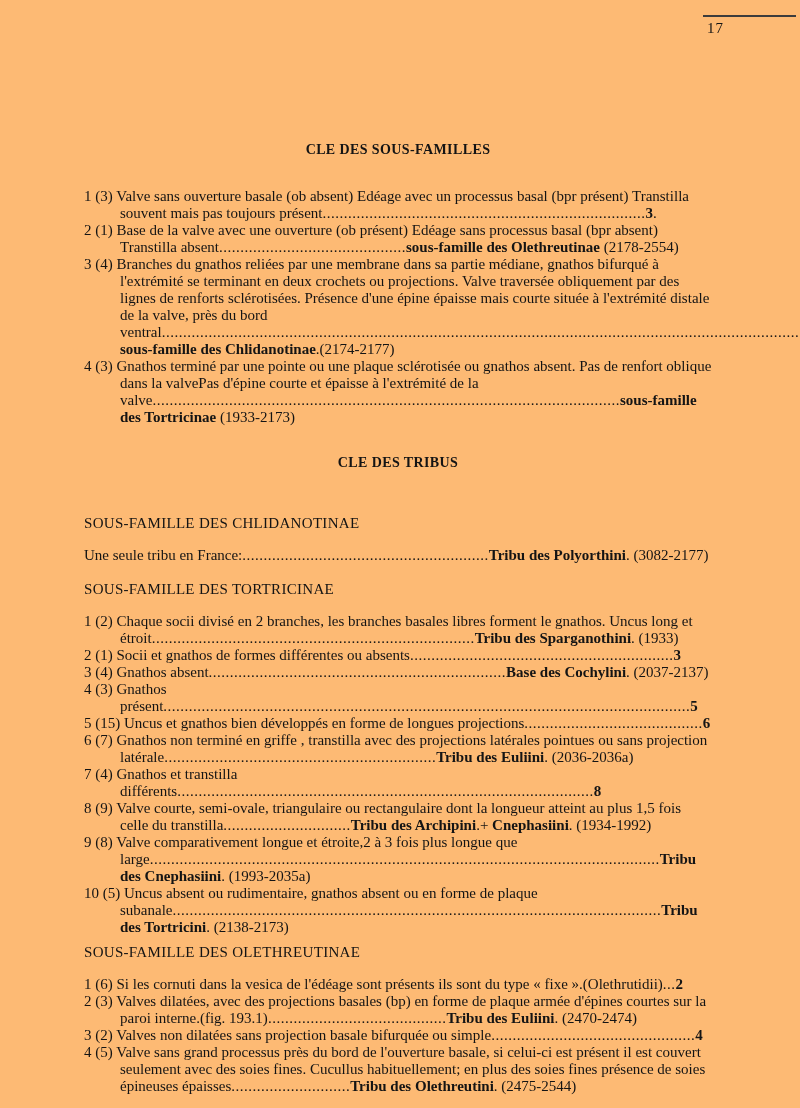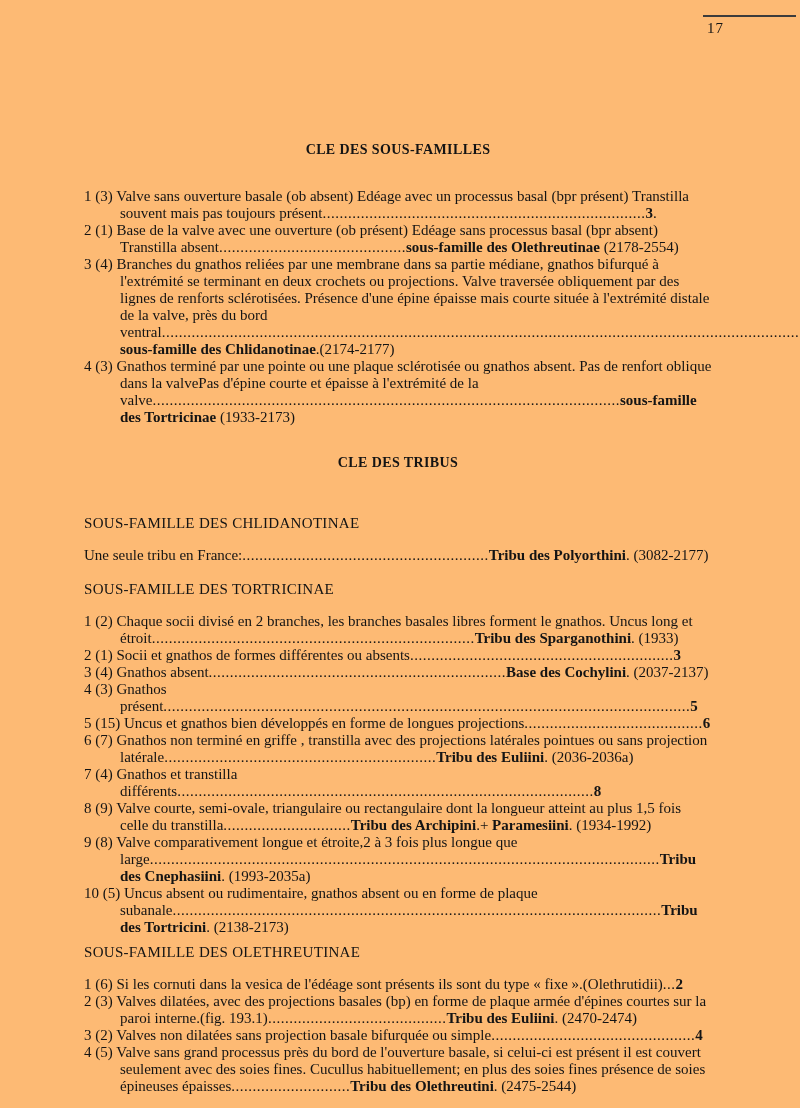--- a/index.html
+++ b/index.html
@@ -72,21 +72,21 @@
         <section class="group group-1">
           <h2>SOUS-FAMILLE DES TORTRICINAE</h2>
           <div class="entries">
             <p class="entry"><span class="">1 (2) Chaque socii divisé en 2 branches, les branches basales libres forment le gnathos. Uncus long et étroit</span><span class="dots">............................................................................</span><span class="b">Tribu des Sparganothini</span><span class="">. (1933)</span></p>
             <p class="entry"><span class="">2 (1) Socii et gnathos de formes différentes ou absents</span><span class="dots">..............................................................</span><span class="b">3</span></p>
             <p class="entry"><span class="">3 (4) Gnathos absent</span><span class="dots">......................................................................</span><span class="b">Base des Cochylini</span><span class="">. (2037-2137)</span></p>
             <p class="entry"><span class="">4 (3) Gnathos présent</span><span class="dots">............................................................................................................................</span><span class="b">5</span></p>
             <p class="entry"><span class="">5 (15) Uncus et gnathos bien développés en forme de longues projections</span><span class="dots">..........................................</span><span class="b">6</span></p>
             <p class="entry"><span class="">6 (7) Gnathos non terminé en griffe , transtilla avec des projections latérales pointues ou sans projection latérale</span><span class="dots">................................................................</span><span class="b">Tribu des Euliini</span><span class="">. (2036-2036a)</span></p>
             <p class="entry"><span class="">7 (4) Gnathos et transtilla différents</span><span class="dots">..................................................................................................</span><span class="b">8</span></p>
-            <p class="entry"><span class="">8 (9) Valve courte, semi-ovale, triangulaire ou rectangulaire dont la longueur atteint au plus 1,5 fois celle du transtilla</span><span class="dots">..............................</span><span class="b">Tribu des Archipini</span><span class="">.+ </span><span class="b">Paramesiini</span><span class="">. (1934-1992)</span></p>
+            <p class="entry"><span class="">8 (9) Valve courte, semi-ovale, triangulaire ou rectangulaire dont la longueur atteint au plus 1,5 fois celle du transtilla</span><span class="dots">..............................</span><span class="b">Tribu des Archipini</span><span class="">.+ </span><span class="b">Cnephasiini</span><span class="">. (1934-1992)</span></p>
             <p class="entry"><span class="">9 (8) Valve comparativement longue et étroite,2 à 3 fois plus longue que large</span><span class="dots">........................................................................................................................</span><span class="b">Tribu des Cnephasiini</span><span class="">. (1993-2035a)</span></p>
             <p class="entry"><span class="">10 (5) Uncus absent ou rudimentaire, gnathos absent ou en forme de plaque subanale</span><span class="dots">...................................................................................................................</span><span class="b">Tribu des Tortricini</span><span class="">. (2138-2173)</span></p>
           </div>
         </section>
         <section class="group group-2">
           <h2>SOUS-FAMILLE DES OLETHREUTINAE</h2>
           <div class="entries">
             <p class="entry nowrap"><span class="">1 (6) Si les cornuti dans la vesica de l'édéage sont présents ils sont du type « fixe ».(Olethrutidii)</span><span class="dots">...</span><span class="b">2</span></p>
             <p class="entry"><span class="">2 (3) Valves dilatées, avec des projections basales (bp) en forme de plaque armée d'épines courtes sur la paroi interne.(fig. 193.1)</span><span class="dots">..........................................</span><span class="b">Tribu des Euliini</span><span class="">. (2470-2474)</span></p>
             <p class="entry"><span class="">3 (2) Valves non dilatées sans projection basale bifurquée ou simple</span><span class="dots">................................................</span><span class="b">4</span></p>

